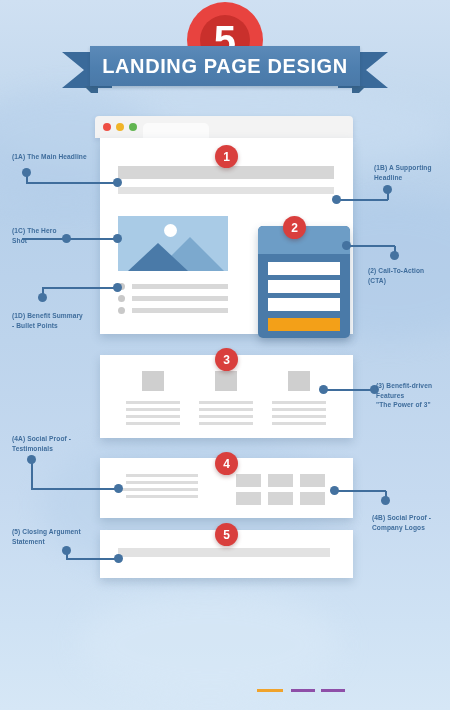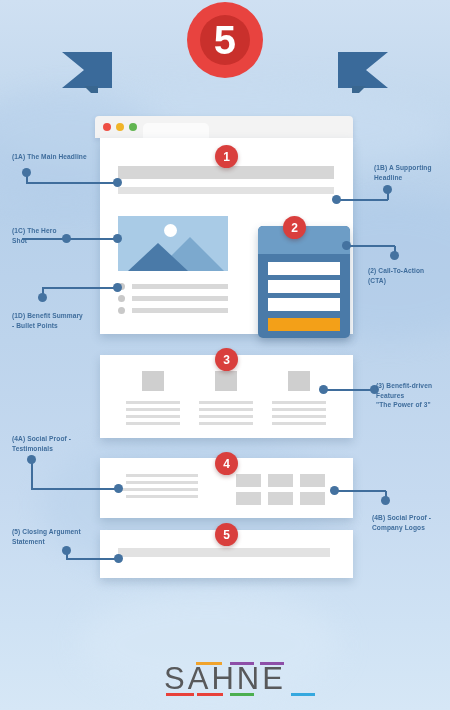--- a/index.html
+++ b/index.html
@@ -166,20 +166,23 @@
 
   <div class="header">
     <div class="num-circle">
       <span>5</span>
     </div>
     <div class="ribbon">
       <div class="ribbon-tail left"></div>
       <div class="ribbon-tail right"></div>
       <div class="ribbon-shadow l"></div>
       <div class="ribbon-shadow r"></div>
+      <div class="ribbon-body">
+        <span>LANDING PAGE DESIGN</span>
+      </div>
     </div>
   </div>
 
   <div class="browser-bar">
     <div class="dots">
       <div class="dot r"></div>
       <div class="dot y"></div>
       <div class="dot g"></div>
     </div>
     <div class="browser-tab"></div>
@@ -334,21 +337,20 @@
 
   <div class="callout-label right" style="left:372px; top:513px;">(4B) Social Proof -
 Company Logos</div>
   <div class="knob" style="left:381px; top:496px;"></div>
   <div class="conn v" style="left:385px; top:491px; height:9px;"></div>
   <div class="conn h" style="left:334px; top:490px; width:52px;"></div>
   <div class="knob" style="left:330px; top:486px;"></div>
 
   <div class="footer">
     <div class="logo-wrap">
-      <div class="logo-main">SAHNE</div>
       <div class="lg-bar" style="left:32px;  top:-1px; width:26px; background:#f0a32c;"></div>
       <div class="lg-bar" style="left:66px;  top:-1px; width:24px; background:#8e4fa8;"></div>
       <div class="lg-bar" style="left:96px;  top:-1px; width:24px; background:#8e4fa8;"></div>
       <div class="lg-bar" style="left:2px;   top:30px; width:28px; background:#e8413a;"></div>
       <div class="lg-bar" style="left:33px;  top:30px; width:26px; background:#e8413a;"></div>
       <div class="lg-bar" style="left:66px;  top:30px; width:24px; background:#4caf50;"></div>
       <div class="lg-bar" style="left:127px; top:30px; width:24px; background:#35a8df;"></div>
     </div>
   </div>
 

